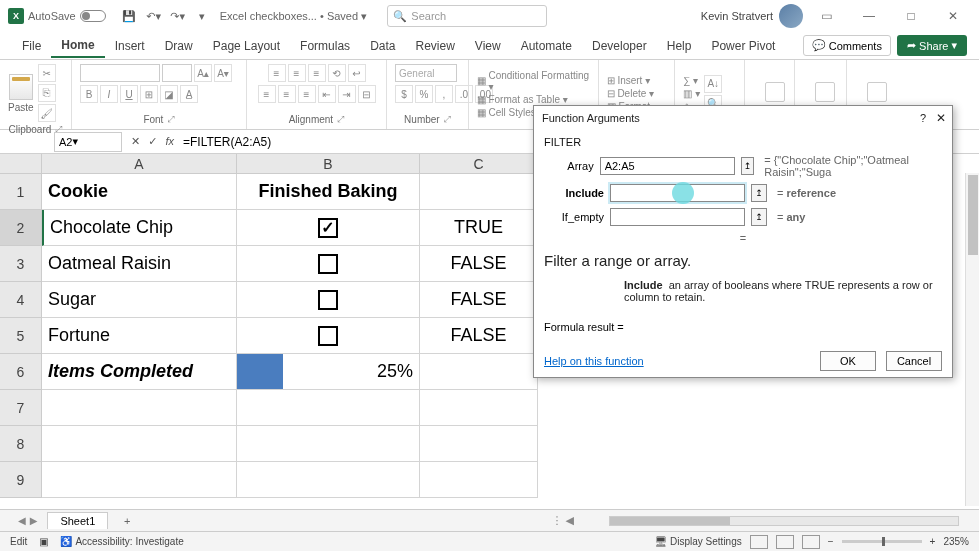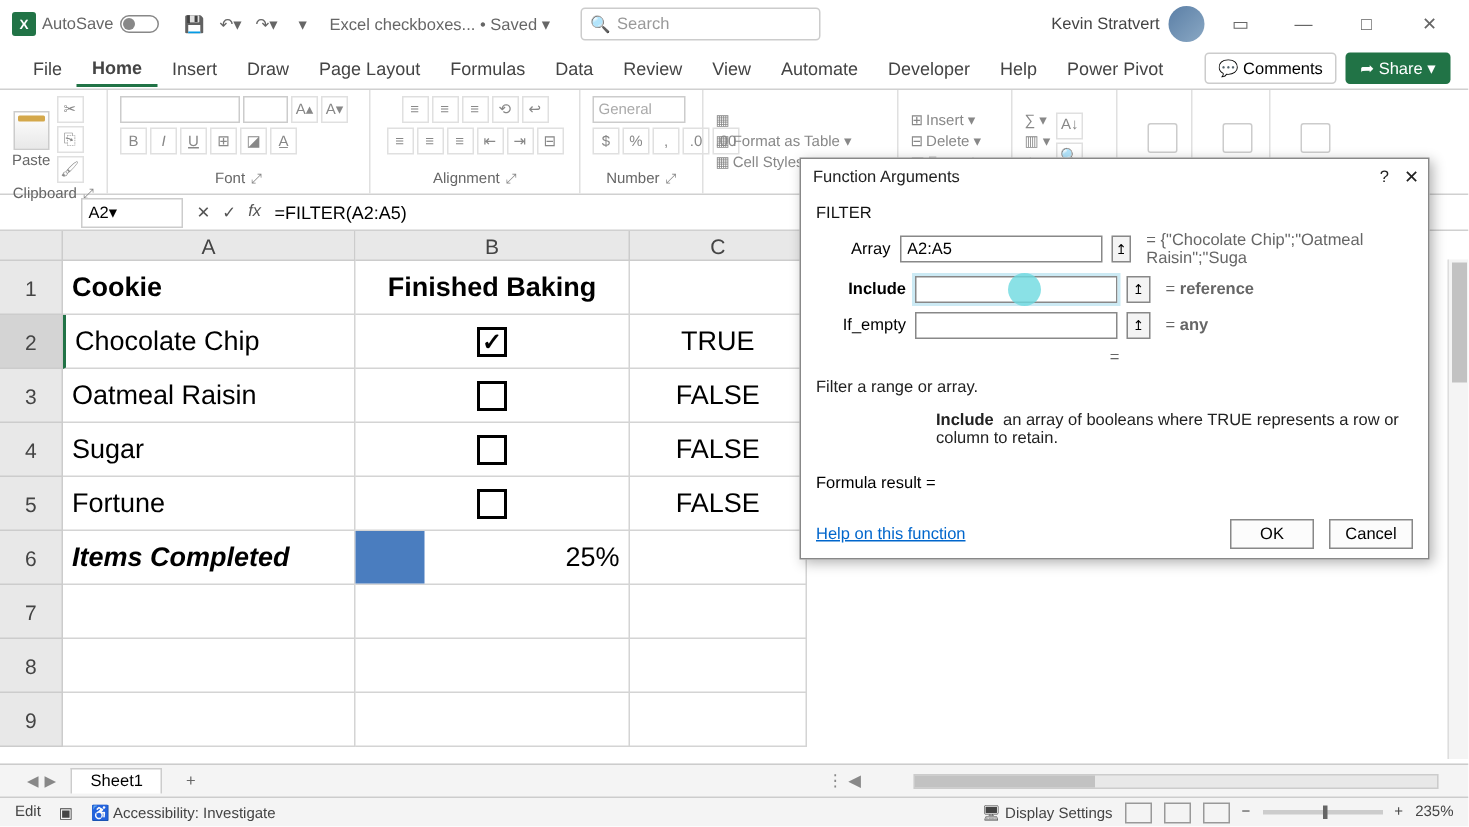--- a/index.html
+++ b/index.html
@@ -79,21 +79,21 @@
     .fn-help { position: absolute; right: 26px; font-size: 11px; cursor: pointer; }
     .fn-body { padding: 6px 10px; }
     .fn-name { font-size: 11px; text-transform: uppercase; color: #111; margin-bottom: 6px; }
     .fn-arg-row { display: flex; align-items: center; margin-bottom: 6px; gap: 6px; }
     .fn-arg-label { width: 60px; text-align: right; font-size: 11px; }
     .fn-arg-label.bold { font-weight: bold; }
     .fn-arg-input { width: 135px; height: 18px; border: 1px solid #888; padding: 0 4px; font-size: 11px; position: relative; }
     .fn-arg-input.active-ring { outline: 2px solid #cceaf4; }
     .fn-arg-collapse { width: 16px; height: 18px; border: 1px solid #888; display: flex; align-items: center; justify-content: center; font-size: 9px; background: #f4f4f4; }
     .fn-arg-result { font-size: 11px; color: #666; margin-left: 4px; }
-    .fn-desc { font-size: 11px; color: #222; margin: 8px 0; }
+    .fn-desc { font-size: 15px; color: #222; margin: 8px 0; }
     .fn-arg-desc { margin: 10px 0 18px 80px; font-size: 11px; color: #222; }
     .fn-arg-desc b { font-weight: bold; }
     .fn-result { font-size: 11px; margin: 6px 0; }
     .fn-footer { display: flex; align-items: center; padding: 6px 10px; }
     .fn-help-link { color: #0066cc; text-decoration: underline; font-size: 11px; }
     .fn-btns { margin-left: auto; display: flex; gap: 10px; }
     .fn-btn { width: 56px; height: 20px; border: 1px solid #888; background: #fcfcfc; font-size: 11px; display: flex; align-items: center; justify-content: center; }
     .cursor-highlight { position: absolute; width: 22px; height: 22px; background: #6dd9e0; border-radius: 50%; opacity: 0.8; }
     
     
@@ -245,20 +245,21 @@
     <div class="group-label">
         <span>Number</span>
         <span class="group-label-corner">⤢</span>
       </div>
   </div>
   <div class="ribbon-group" style="width:130px">
     <div class="group-content">
       <div class="ribbon-mini-col">
         <div class="ribbon-mini-row">
             <span>▦</span> 
+            <span>Conditional Formatting ▾</span>
           </div>
         <div class="ribbon-mini-row">
             <span>▦</span> 
             <span>Format as Table ▾</span>
           </div>
         <div class="ribbon-mini-row">
             <span>▦</span> 
             <span>Cell Styles ▾</span>
           </div>
       </div>

